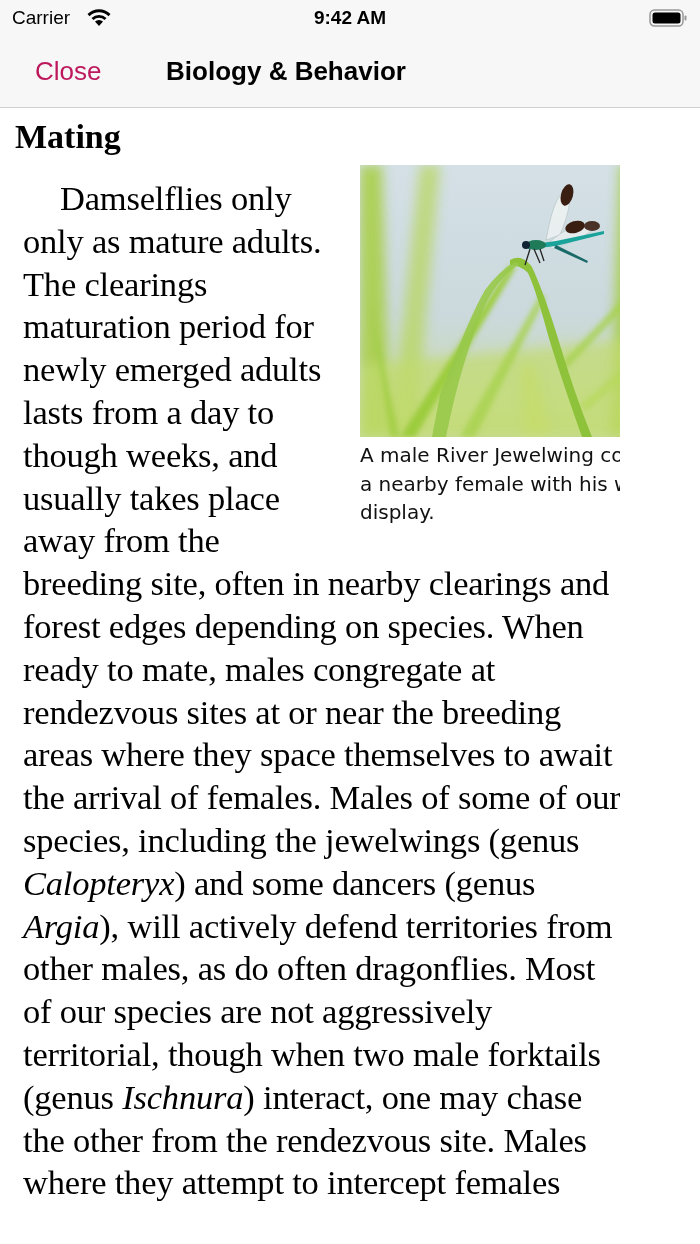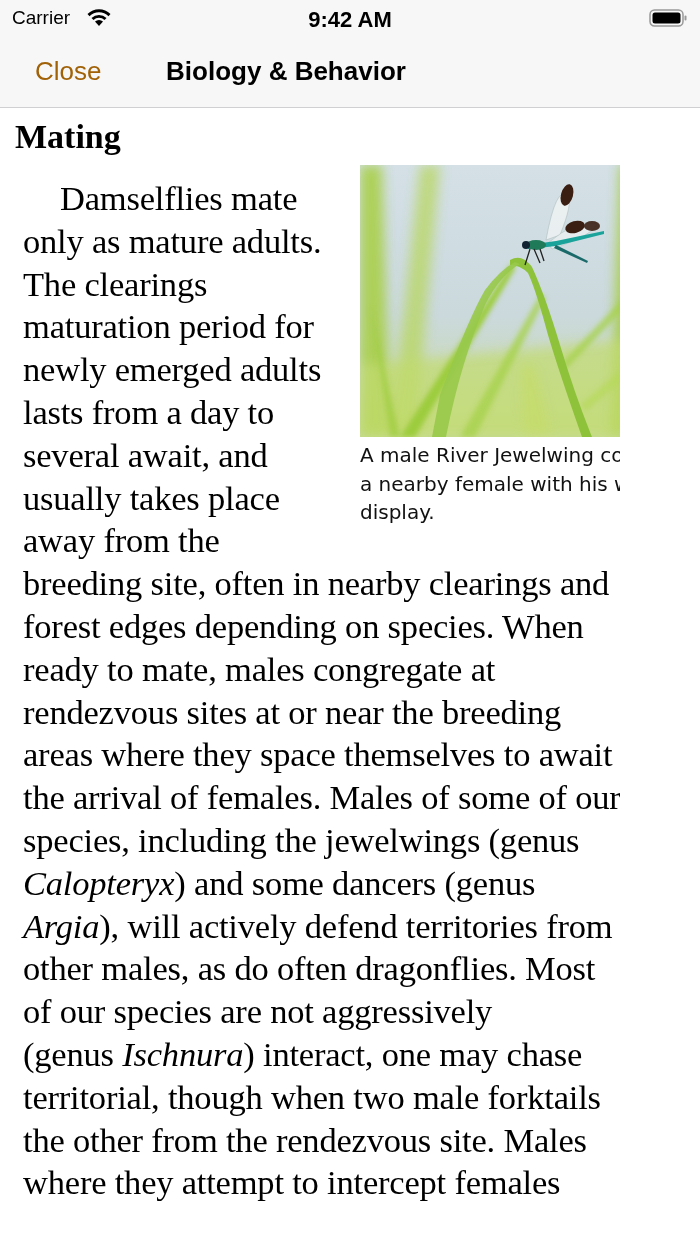--- a/index.html
+++ b/index.html
@@ -7,30 +7,30 @@
   body { position: relative; font-family: "Liberation Sans", sans-serif; color: #000; }
 
   .status-bar {
     position: absolute; left: 0; top: 0; width: 700px; height: 36px;
     background: #f7f7f7;
     font-family: "Liberation Sans", sans-serif;
     padding-left: 20px;
   }
   .status-carrier { position: absolute; left: 12px; top: 7px; font-size: 19px; }
   .status-wifi { position: absolute; left: 86px; top: 7px; width: 26px; height: 20px; }
-  .status-time { position: absolute; left: 0; width: 700px; text-align: center; top: 7px; font-size: 22px; font-weight: bold; }
+  .status-time { position: absolute; left: 0; width: 700px; text-align: center; top: 7px; font-size: 19px; font-weight: bold; }
   .status-battery { position: absolute; left: 649px; top: 8px; width: 40px; height: 20px; }
 
   .nav-bar {
     position: absolute; left: 0; top: 36px; width: 700px; height: 72px;
     background: #f7f7f7;
     border-bottom: 1.5px solid #d0d0d2;
   }
   .nav-close {
-    position: absolute; left: 35px; top: 20px; font-size: 26px; color: #a16207;
+    position: absolute; left: 35px; top: 20px; font-size: 26px; color: #be185d;
     background: none; border: none; cursor: pointer; font-family: "Liberation Sans", sans-serif;
   }
   .nav-title {
     position: absolute; left: 0; width: 572px; text-align: center; top: 20px;
     font-size: 26px; font-weight: bold; pointer-events: none;
   }
 
   .content {
     position: absolute; left: 0; top: 109px; width: 620px; height: 1135px; overflow: hidden;
     font-family: "Liberation Serif", serif;
@@ -130,38 +130,38 @@
         <path d="M196 80 L228 96 L227 98 L194 83 Z" fill="#1a6a6a"></path>
         <ellipse cx="176" cy="80" rx="10" ry="5" fill="#1f7a5a"></ellipse>
         <circle cx="166" cy="80" r="4" fill="#123"></circle>
         <path d="M170 84 L165 100 M174 84 L180 98 M180 84 L184 96" stroke="#222" stroke-width="1.3" fill="none"></path>
       </g>
     </svg>
     <div class="figure-caption">A male River Jewelwing courts a nearby female with his wing display.</div>
   </div>
 
   <div class="body-text">
-    <span class="line indent">Damselflies mate</span>
+    <span class="line indent">Damselflies only</span>
     <span class="line">only as mature adults.</span>
     <span class="line">The clearings</span>
     <span class="line">maturation period for</span>
     <span class="line">newly emerged adults</span>
     <span class="line">lasts from a day to</span>
-    <span class="line">several await, and</span>
+    <span class="line">though weeks, and</span>
     <span class="line">usually takes place</span>
     <span class="line">away from the</span>
     <span class="line">breeding site, often in nearby clearings and</span>
     <span class="line">forest edges depending on species. When</span>
     <span class="line">ready to mate, males congregate at</span>
     <span class="line">rendezvous sites at or near the breeding</span>
     <span class="line">areas where they space themselves to await</span>
     <span class="line">the arrival of females. Males of some of our</span>
     <span class="line">species, including the jewelwings (genus</span>
     <span class="line"><em>Calopteryx</em><span>)</span> <span>and some dancers (genus</span></span>
     <span class="line"><em>Argia</em><span>),</span> <span>will actively defend territories from</span></span>
     <span class="line">other males, as do often dragonflies. Most</span>
     <span class="line">of our species are not aggressively</span>
+    <span class="line">territorial, though when two male forktails</span>
     <span class="line"><span>(genus </span><em>Ischnura</em><span>)</span> <span>interact, one may chase</span></span>
-    <span class="line">territorial, though when two male forktails</span>
     <span class="line">the other from the rendezvous site. Males</span>
     <span class="line">where they attempt to intercept females</span>
   </div>
 </div>
 
 </body></html>

